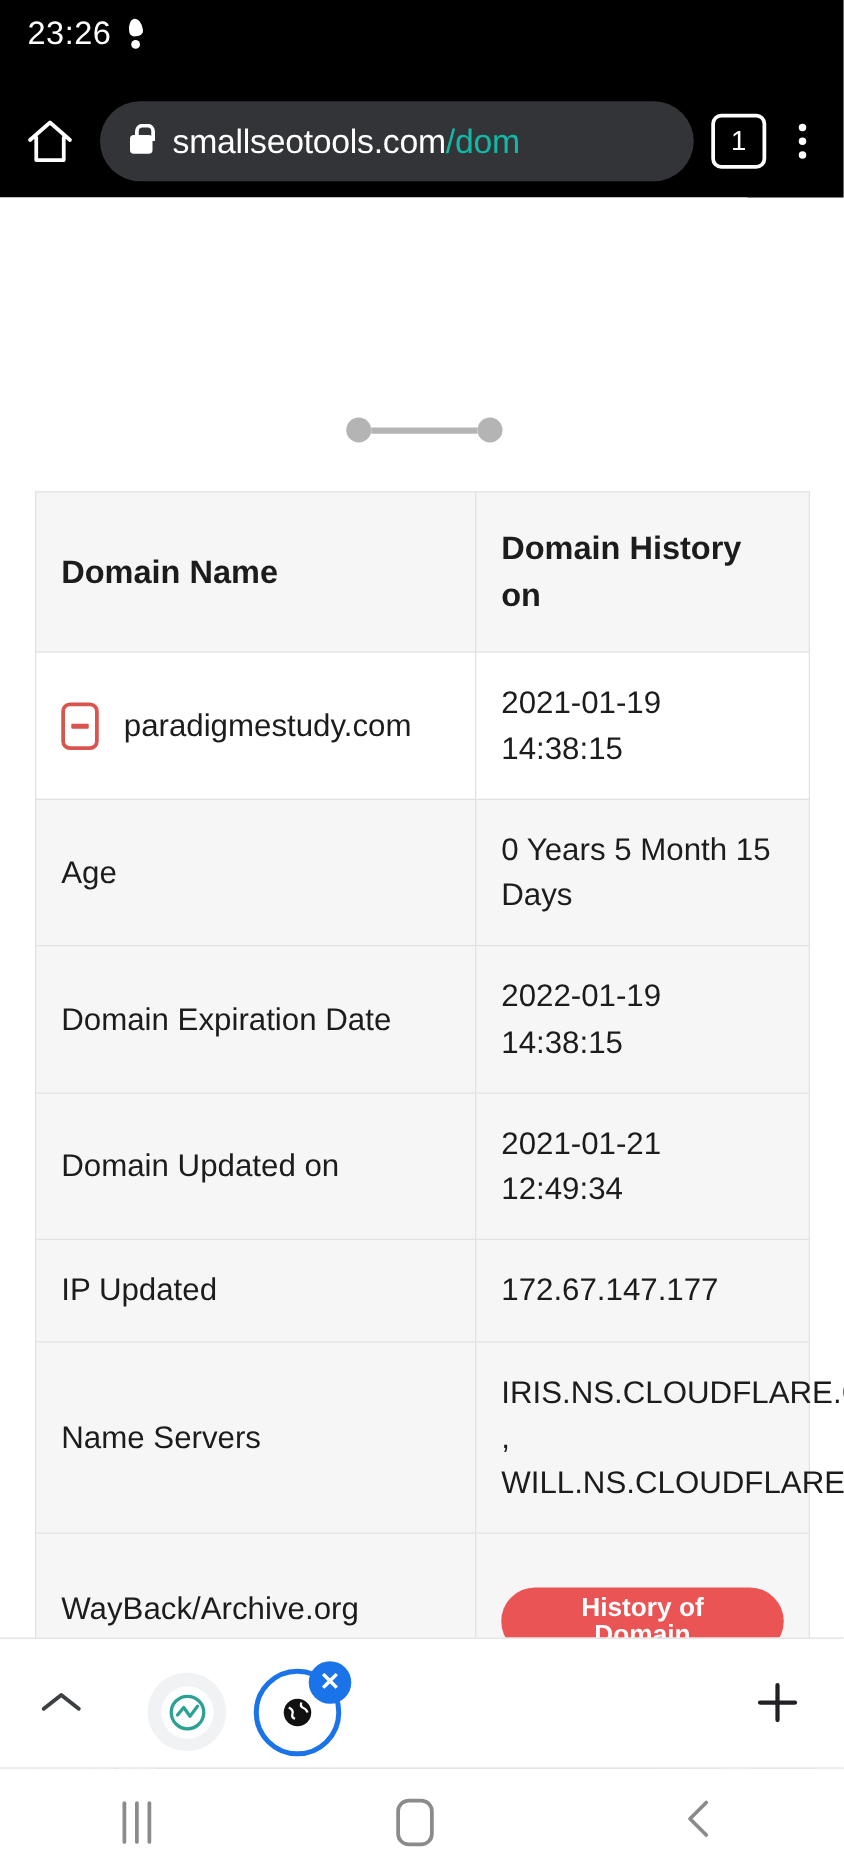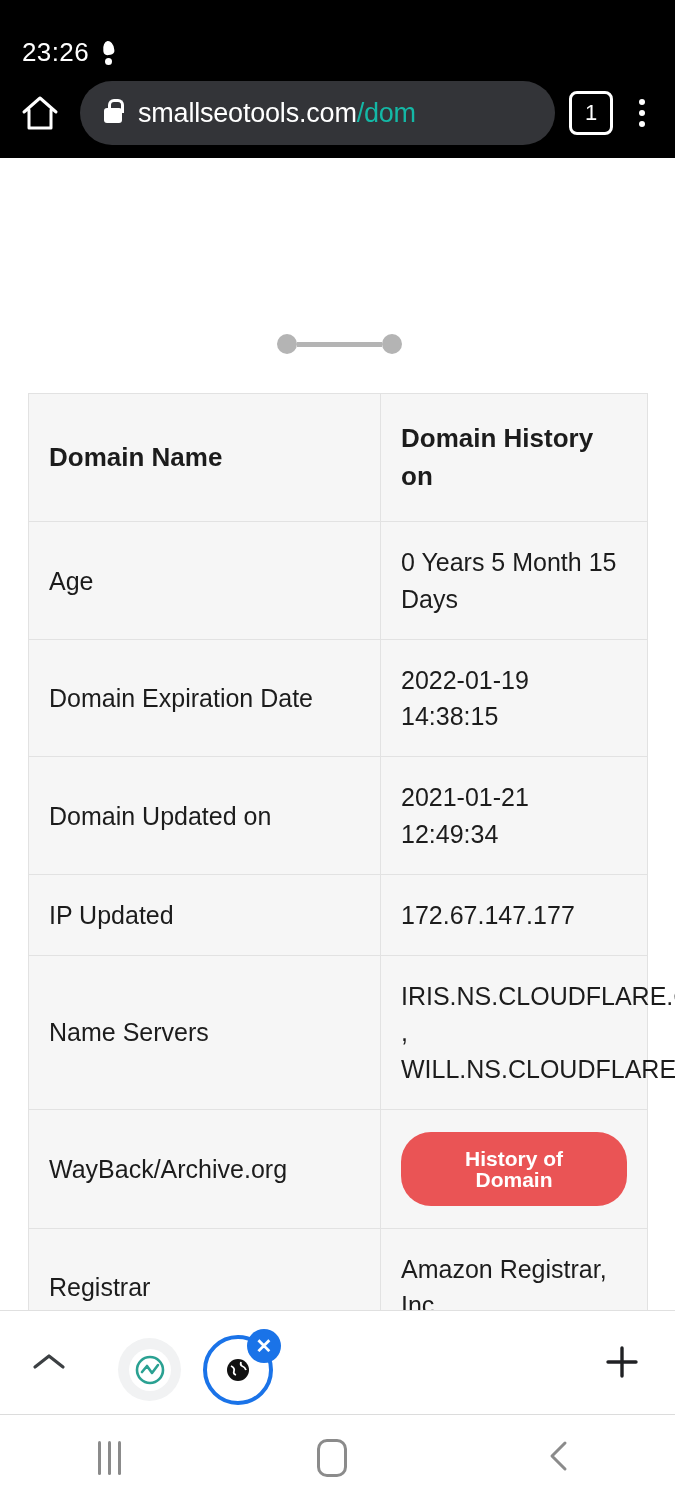--- a/index.html
+++ b/index.html
@@ -8,22 +8,22 @@
     background: #ffffff;
     font-family: "Liberation Sans", sans-serif;
     overflow: hidden;
   }
   #app { position: relative; width: 675px; height: 1500px; background: #ffffff; }
 
   
   .statusbar {
     position: absolute; left: 0; top: 0; width: 675px; height: 68px;
     background: #000000; color: #ffffff;
-    display: flex; align-items: flex-end; justify-content: space-between;
-    padding: 0 22px;
+    display: flex; align-items: flex-start; justify-content: space-between;
+    padding: 11px 22px;
   }
   .sb-left { display: flex; align-items: center; gap: 12px; }
   .sb-clock { font-size: 26px; letter-spacing: .4px; }
   .sb-right { display: flex; align-items: flex-end; gap: 7px; }
   .sb-batt-text { font-size: 26px; letter-spacing: .2px; }
 
   .footprint { width: 16px; height: 24px; position: relative; display: inline-block; }
   .footprint::before {
     content:""; position:absolute; left:2px; top:0; width:11px; height:14px;
     background:#fff; border-radius: 55% 55% 45% 45%/70% 70% 30% 30%;
@@ -104,22 +104,22 @@
   .domain-cell { display:flex; align-items:center; gap: 20px; }
   .collapse-icon {
     width: 30px; height: 38px; border: 3px solid #d9534f; border-radius: 7px;
     display:flex; align-items:center; justify-content:center; flex:0 0 auto;
   }
   .collapse-icon i { display:block; width:14px; height:4px; background:#d9534f; border-radius:1px; }
   .domain-text { font-size: 25px; color:#1c1c1c; }
 
   .pill-history {
     display:inline-block; background:#ea5455; color:#ffffff; font-weight:700;
-    font-size: 21px; padding: 16px 26px; border-radius: 30px; border:none;
-    font-family:"Liberation Sans", sans-serif; line-height:1;
+    font-size: 21px; padding: 6px 26px; border-radius: 30px; border:none;
+    font-family:"Liberation Sans", sans-serif; line-height:1;margin-top:21px;
   }
 
   .download-btn {
     position:absolute; left:123px; top:1196px; width:427px; height:88px;
     background:#1b6ec2; color:#ffffff; border:none; border-radius: 44px;
     font-size: 28px; font-family:"Liberation Sans", sans-serif;
     display:flex; align-items:center; justify-content:center;
     box-shadow: 0 2px 5px rgba(0,0,0,.25);
   }
 
@@ -205,20 +205,31 @@
       <span class="knob"></span>
       <span class="bar"></span>
       <span class="knob"></span>
     </div>
 
     <table class="result">
       <tbody>
           <tr>
         <th class="col-label">Domain Name</th>
         <th>Domain History on</th>
+      </tr>
+      <tr class="row-domain">
+        <td class="col-label">
+          <span class="domain-cell">
+            <span class="collapse-icon">
+                  <i></i>
+                </span>
+            <span class="domain-text">paradigmestudy.com</span>
+          </span>
+        </td>
+        <td>2021-01-19 14:38:15</td>
       </tr>
       <tr>
         <td class="col-label">Age</td>
         <td>0 Years 5 Month 15 Days</td>
       </tr>
       <tr>
         <td class="col-label">Domain Expiration Date</td>
         <td>2022-01-19 14:38:15</td>
       </tr>
       <tr>

